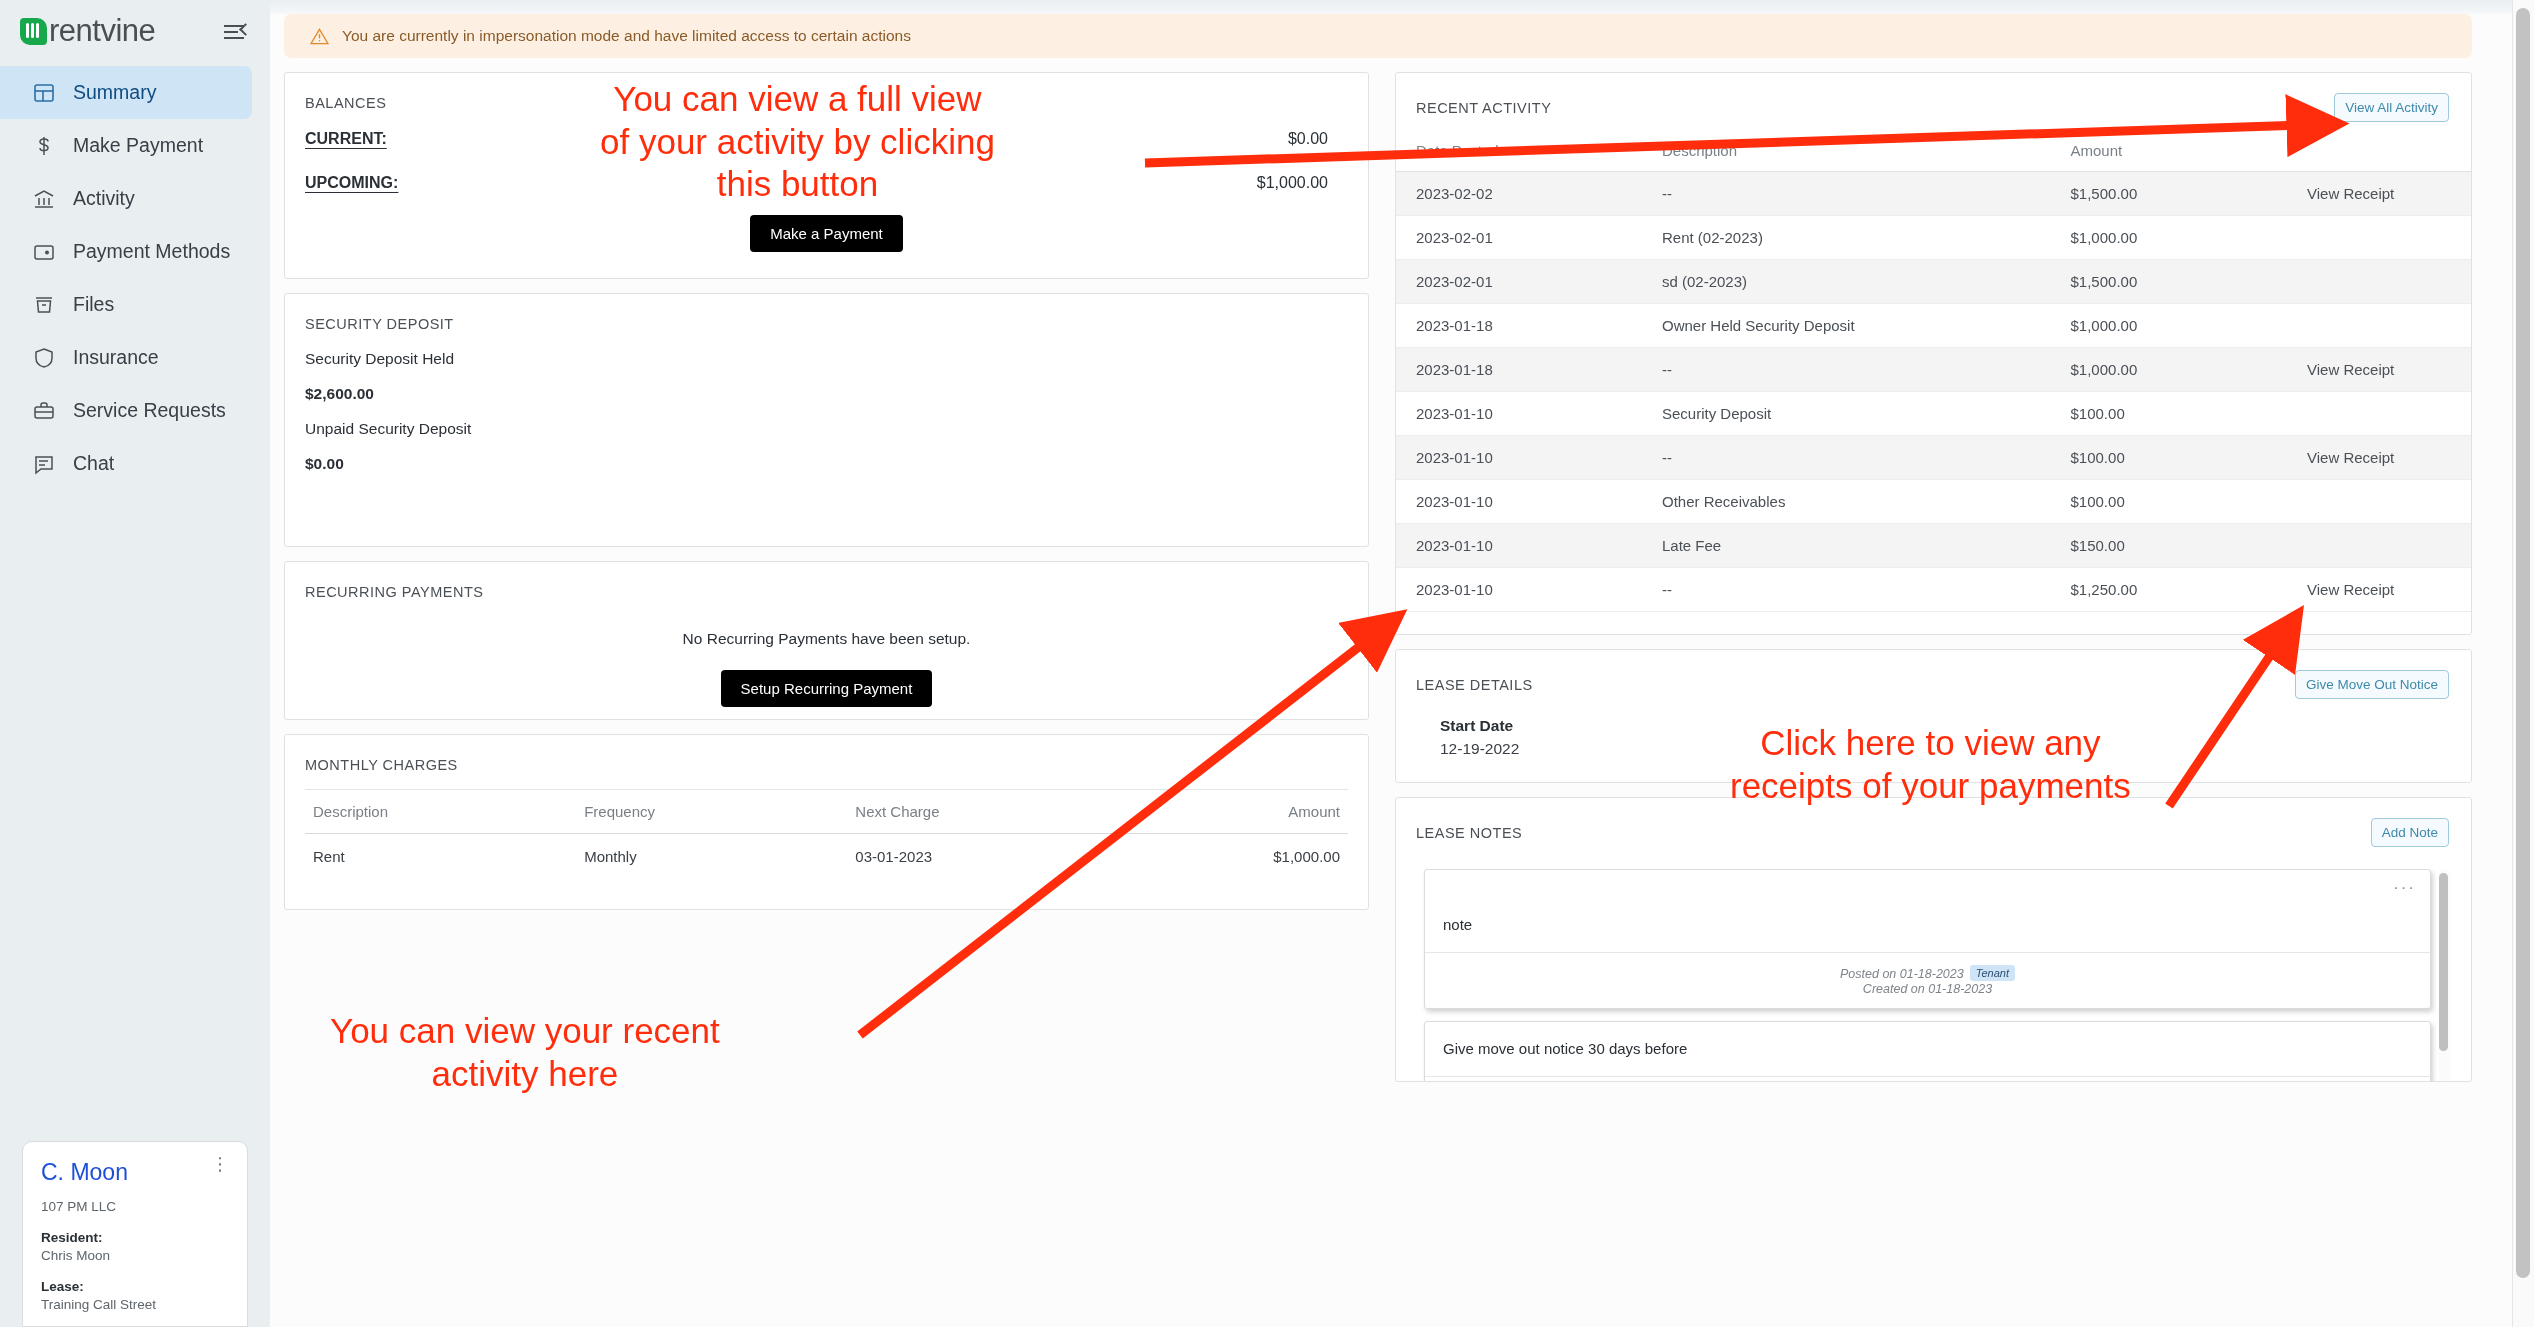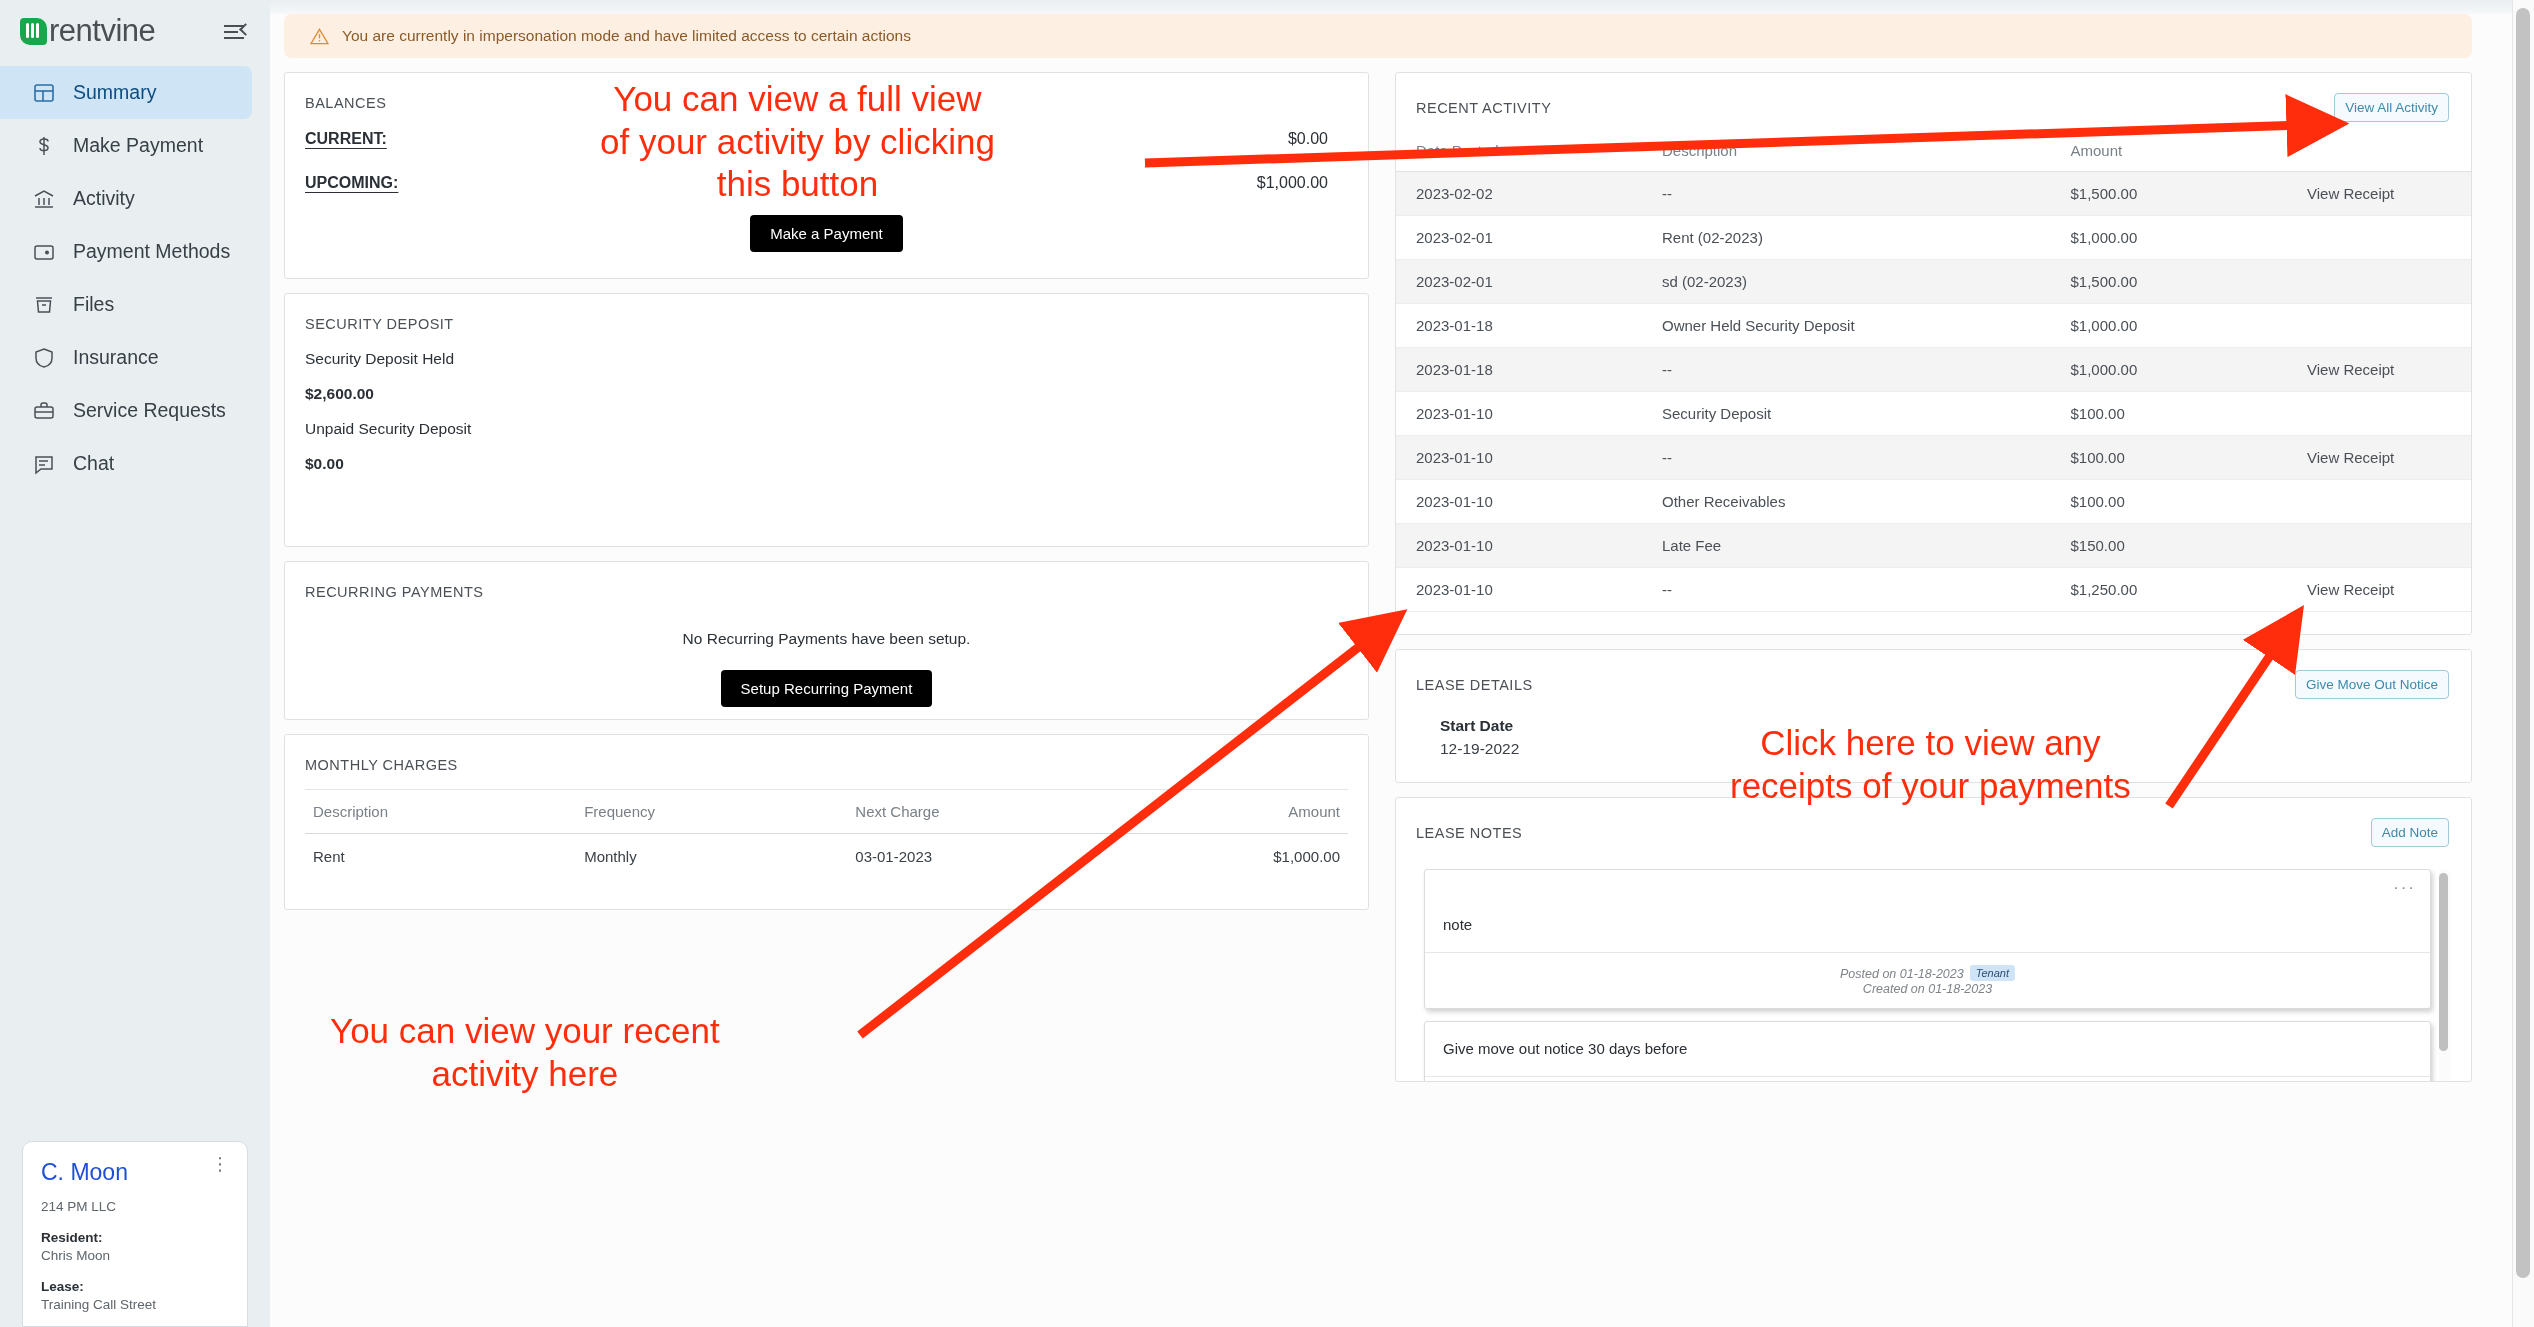--- a/index.html
+++ b/index.html
@@ -343,21 +343,21 @@
         </span>
         <span>Chat</span>
       </div>
     </nav>
 
     <div class="profile-card">
       <div class="pc-top">
         <span class="pc-name">C. Moon</span>
         <span class="pc-kebab">⋮</span>
       </div>
-      <div class="pc-sub">214 PM LLC</div>
+      <div class="pc-sub">107 PM LLC</div>
       <div class="pc-lbl">Resident:</div>
       <div class="pc-val">Chris Moon</div>
       <div class="pc-lbl">Lease:</div>
       <div class="pc-val">Training Call Street</div>
     </div>
   </aside>
 
   <main class="main">
     <div class="main-bg-top"></div>
 

